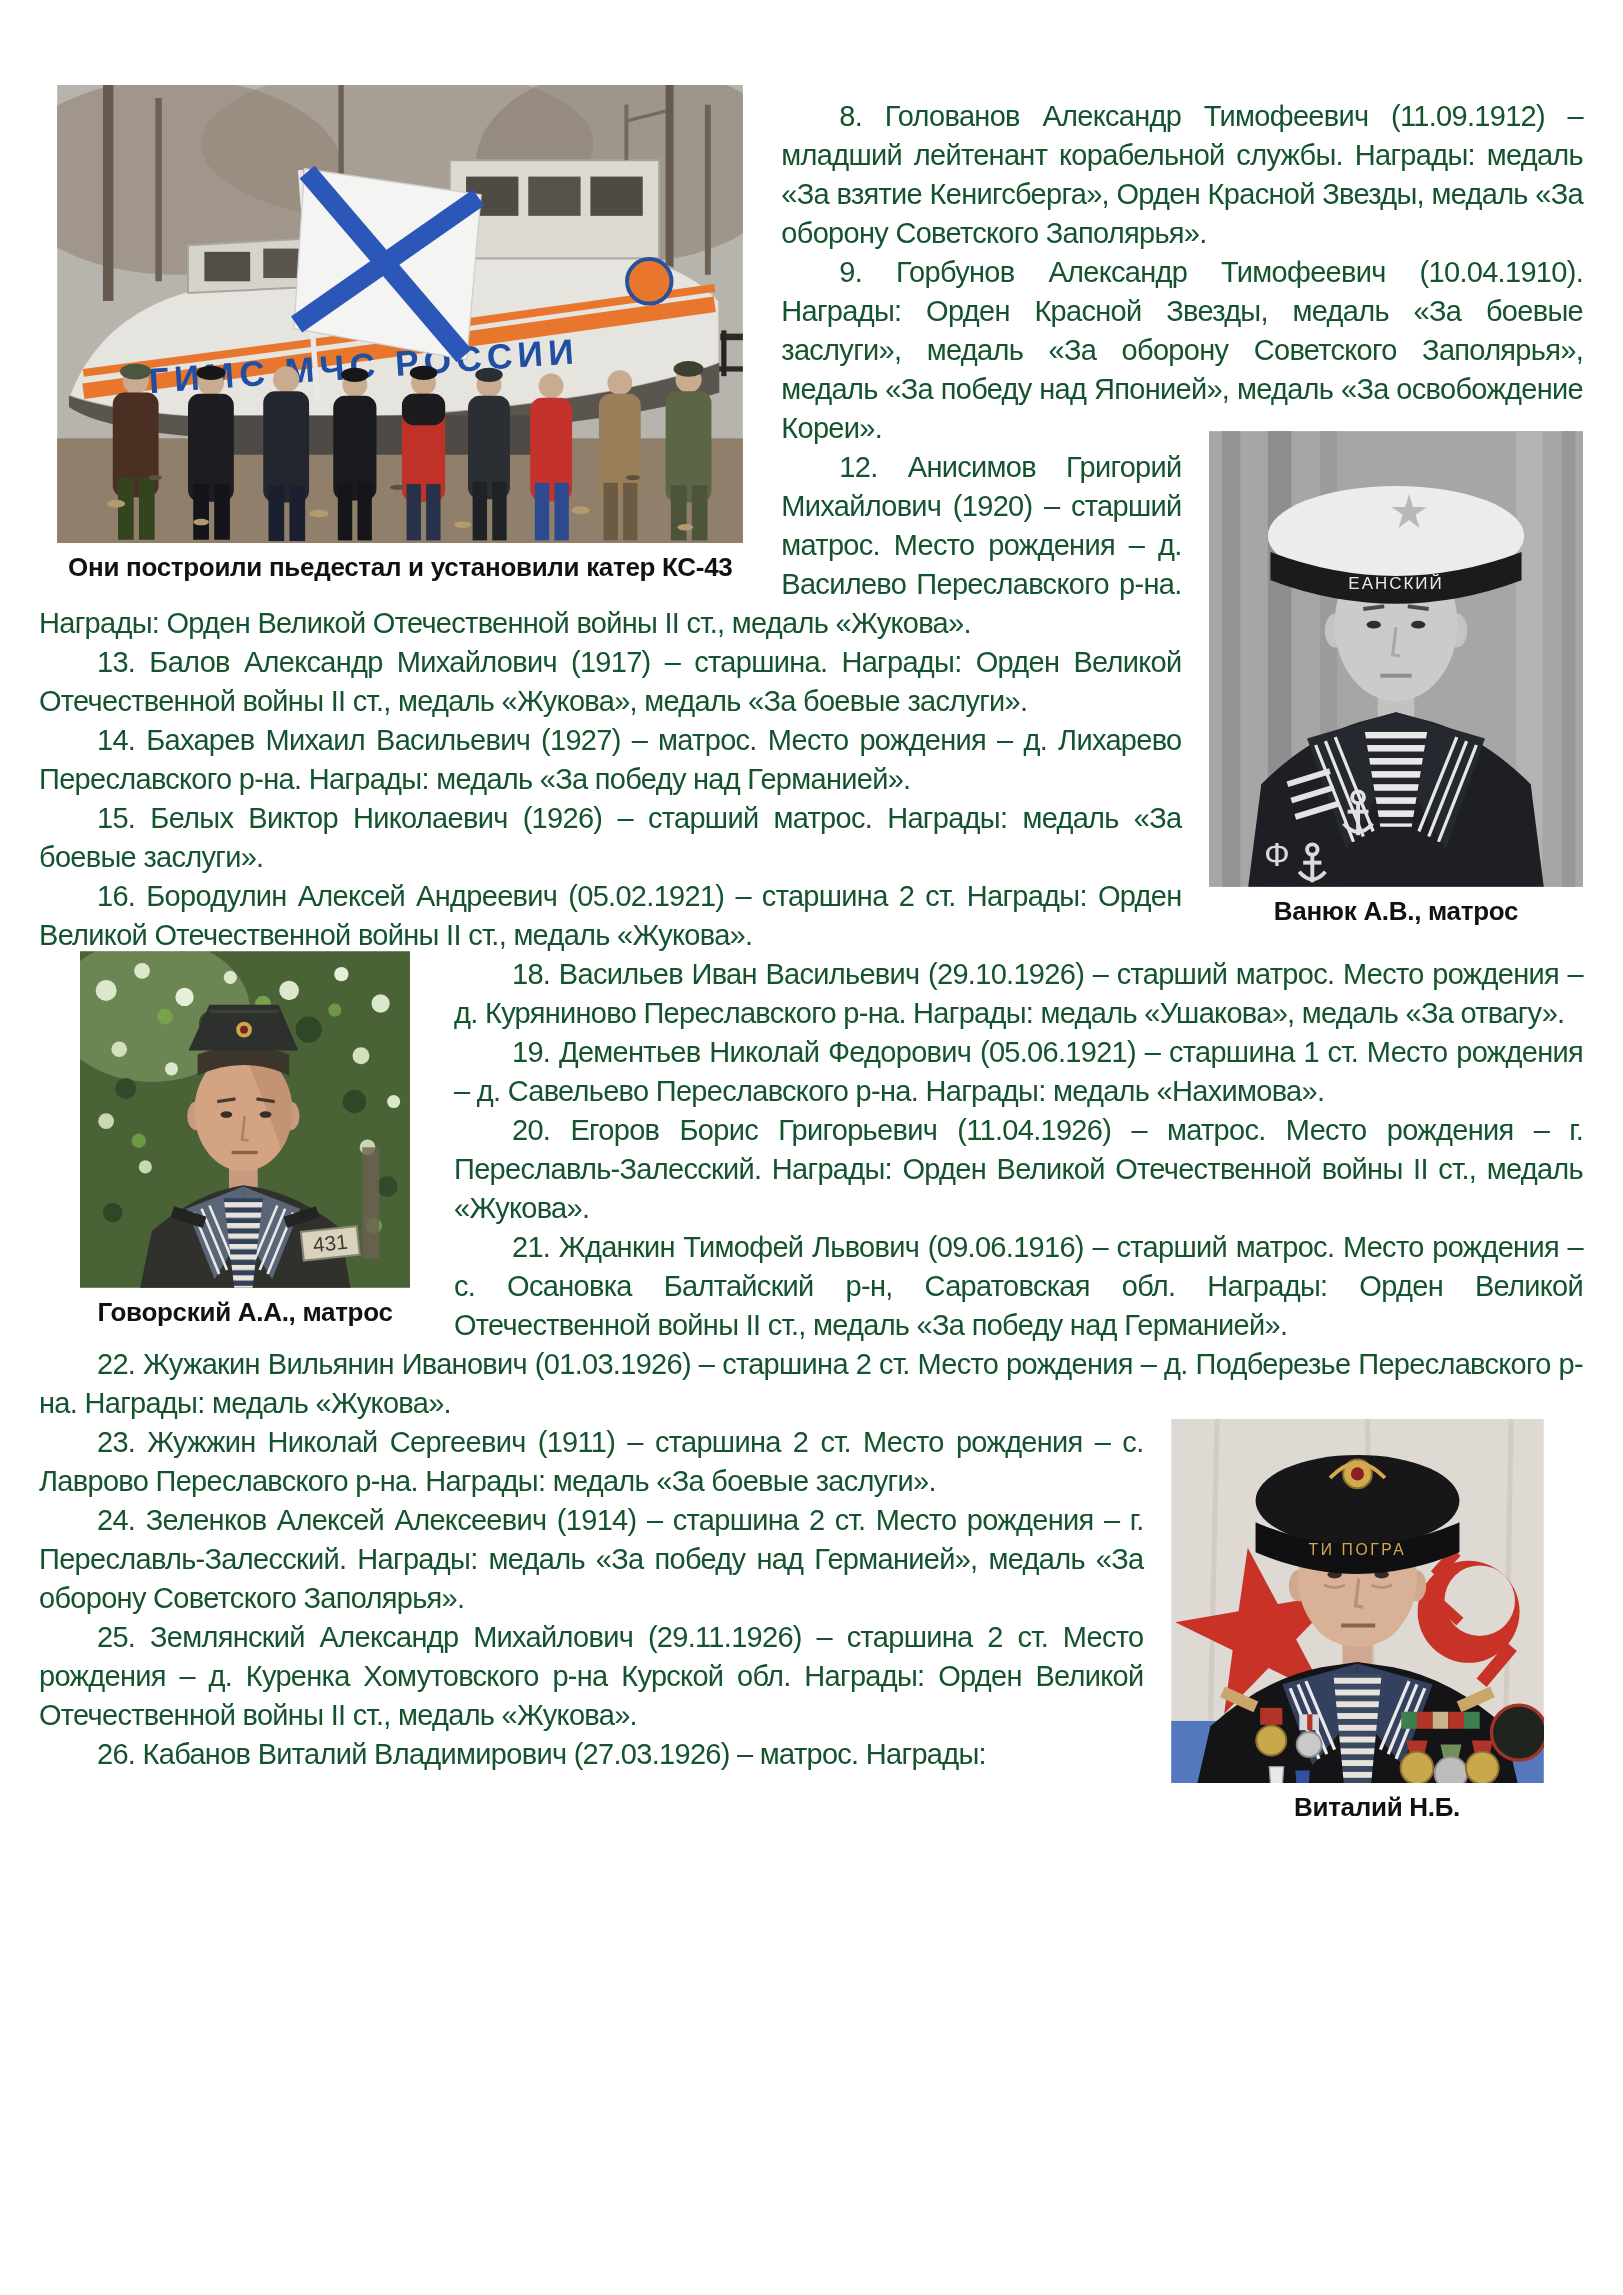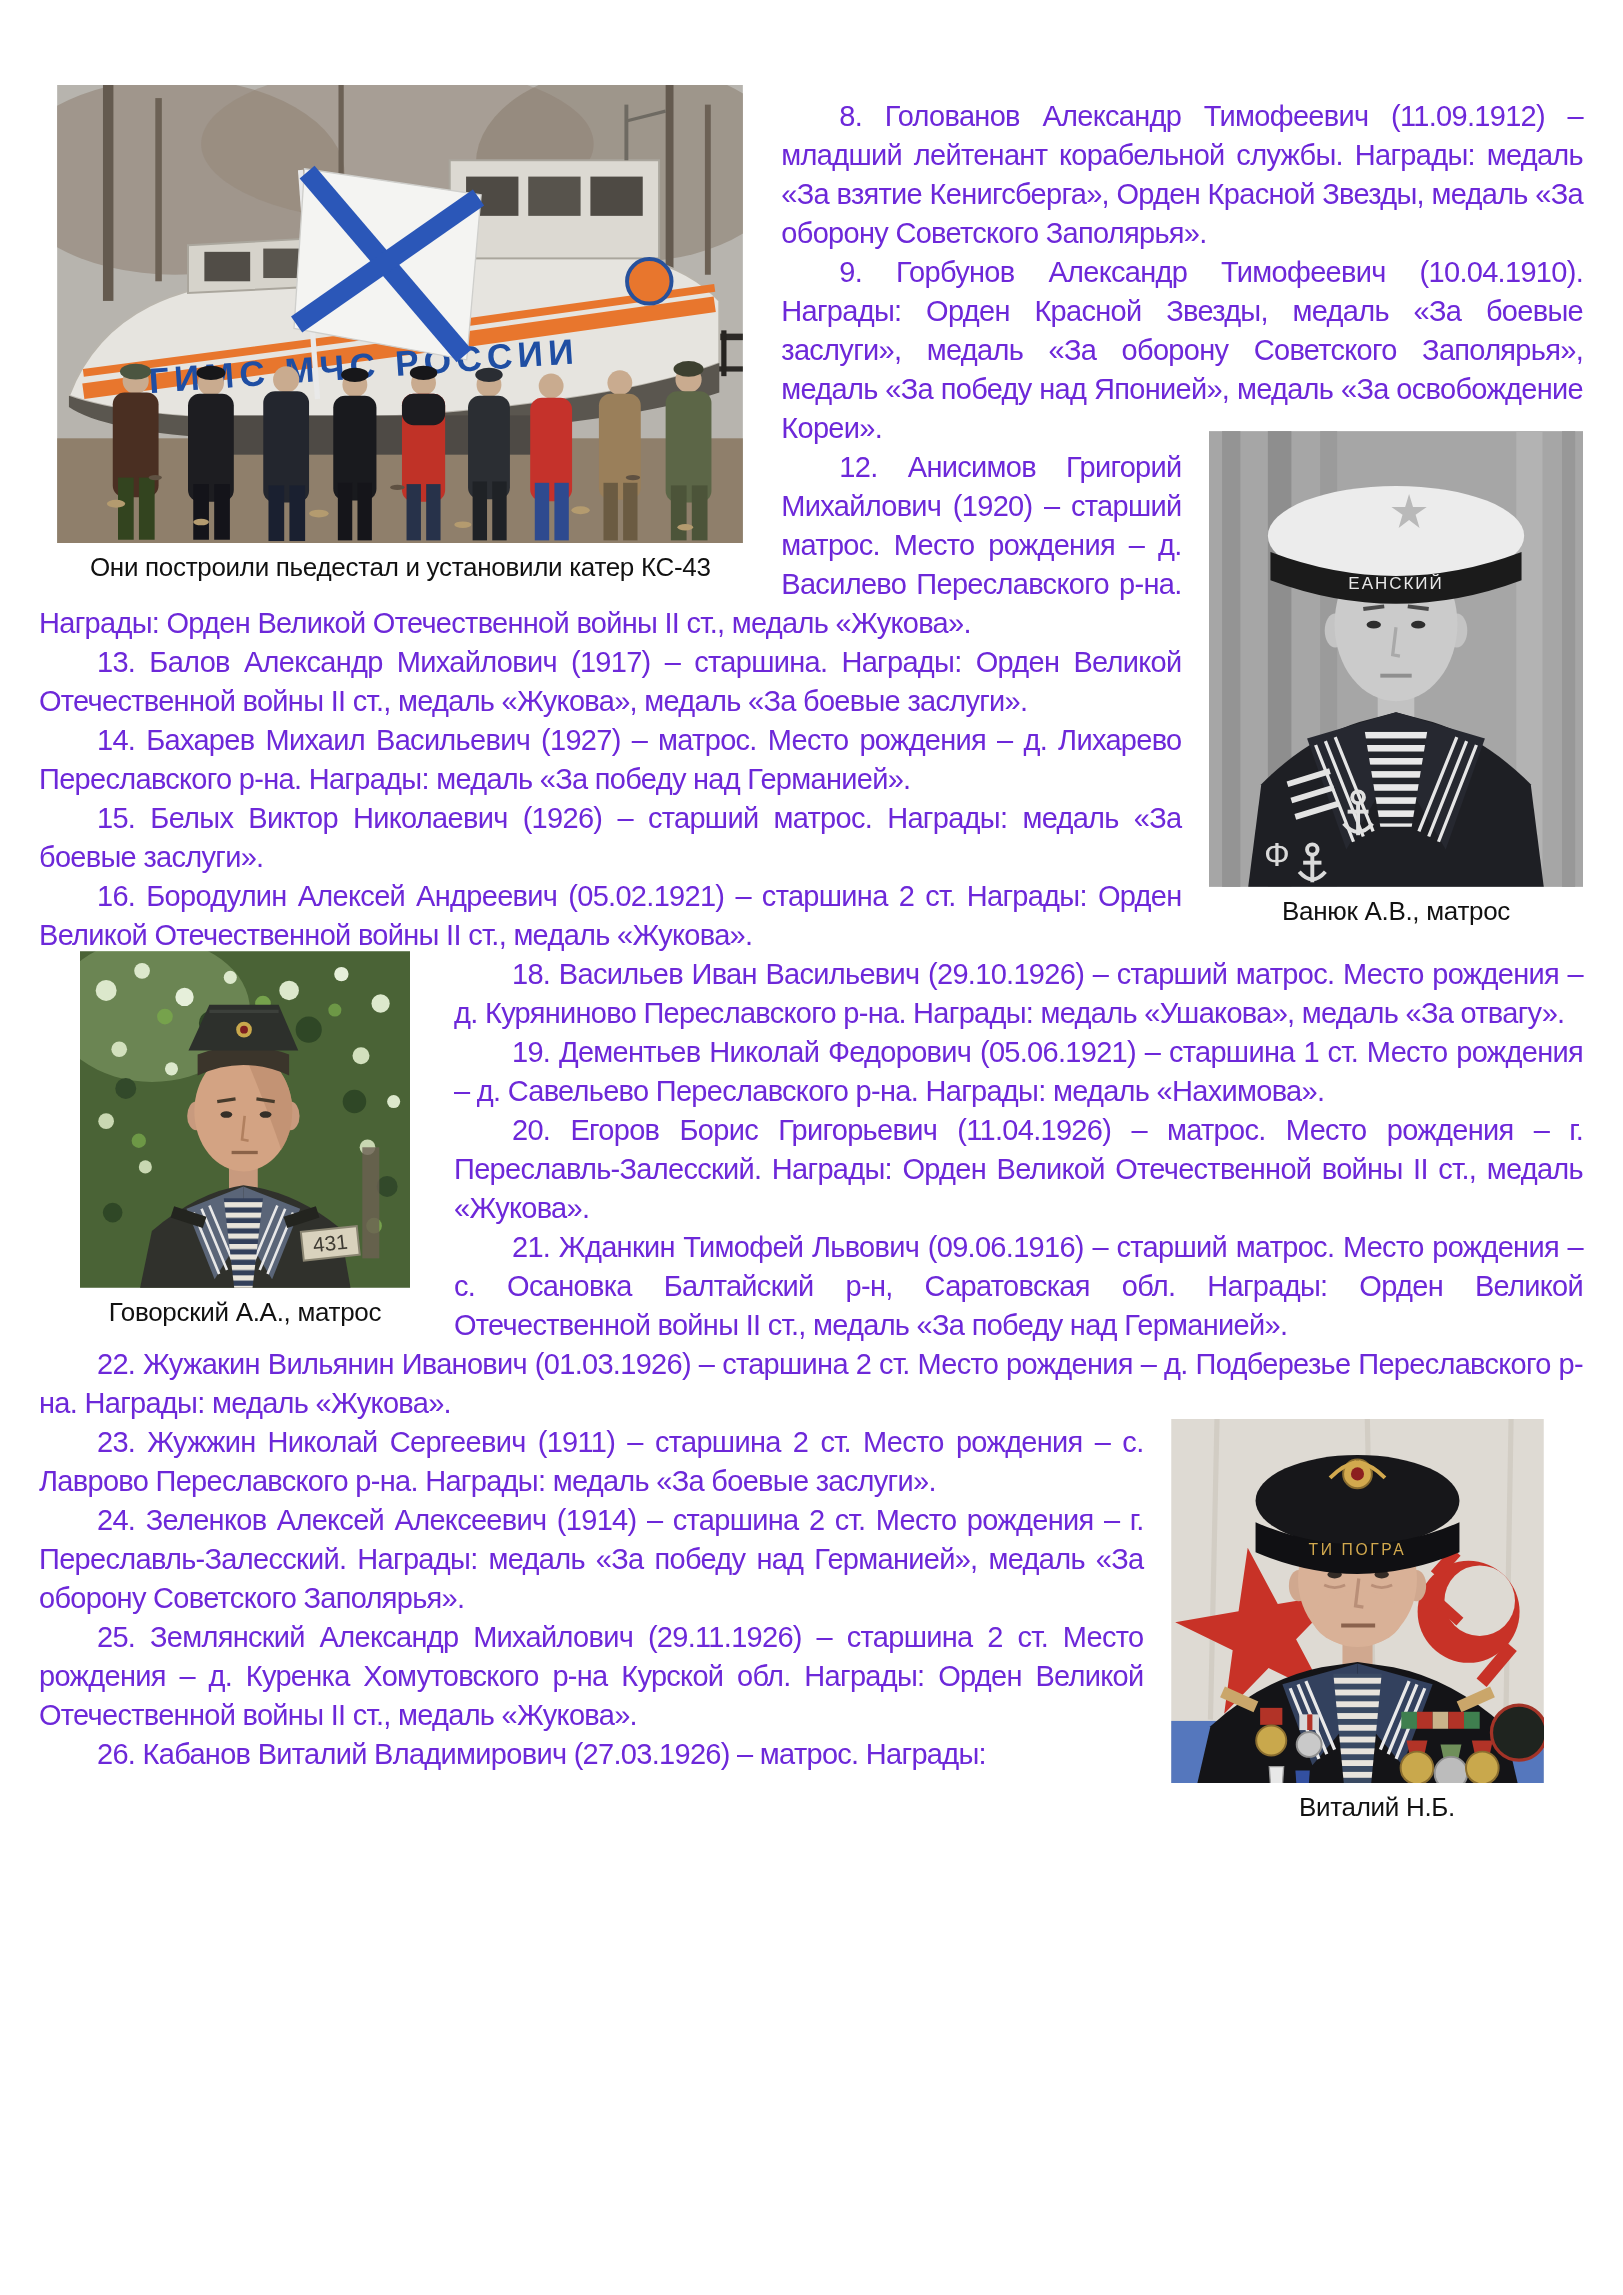--- a/index.html
+++ b/index.html
@@ -1,24 +1,24 @@
 <!DOCTYPE html>
 <html style="font-size:10.5px"><head>
 <meta charset="utf-8">
 <style>
   html,body{margin:0;padding:0;background:#ffffff;}
   .page{position:relative;width:1623px;height:2295px;background:#ffffff;overflow:hidden;
         font-family:"Liberation Sans","DejaVu Sans",sans-serif;color:#141414;}
   .content{padding:97px 40px 0 39px;}
   p.entry{margin:0;font-size:29px;line-height:39px;text-align:justify;
-          text-indent:58px;letter-spacing:-0.7px;color:#6d28d9;}
+          text-indent:58px;letter-spacing:-0.7px;color:#14532d;}
   figure.ph{margin:0;}
   figure.ph svg{display:block;}
   .caption{text-align:center;font-size:26px;line-height:34px;margin-top:6.5px;
-           letter-spacing:-0.3px;color:#111;}
+           letter-spacing:-0.3px;color:#111;font-weight:bold;}
   #ph1{float:left;width:686px;margin:-11.8px 38px 5.2px 18.3px;}
   #ph2{float:right;width:374px;margin:-17px 0 6.5px 27.5px;}
   #ph3{float:left;width:330px;margin:-3.9px 44px 6.5px 41px;}
   #ph4{float:right;width:412px;margin:-3.9px 0 0 27.5px;}
 </style>
 </head>
 <body>
 
 <div class="page">
   <div class="content">

